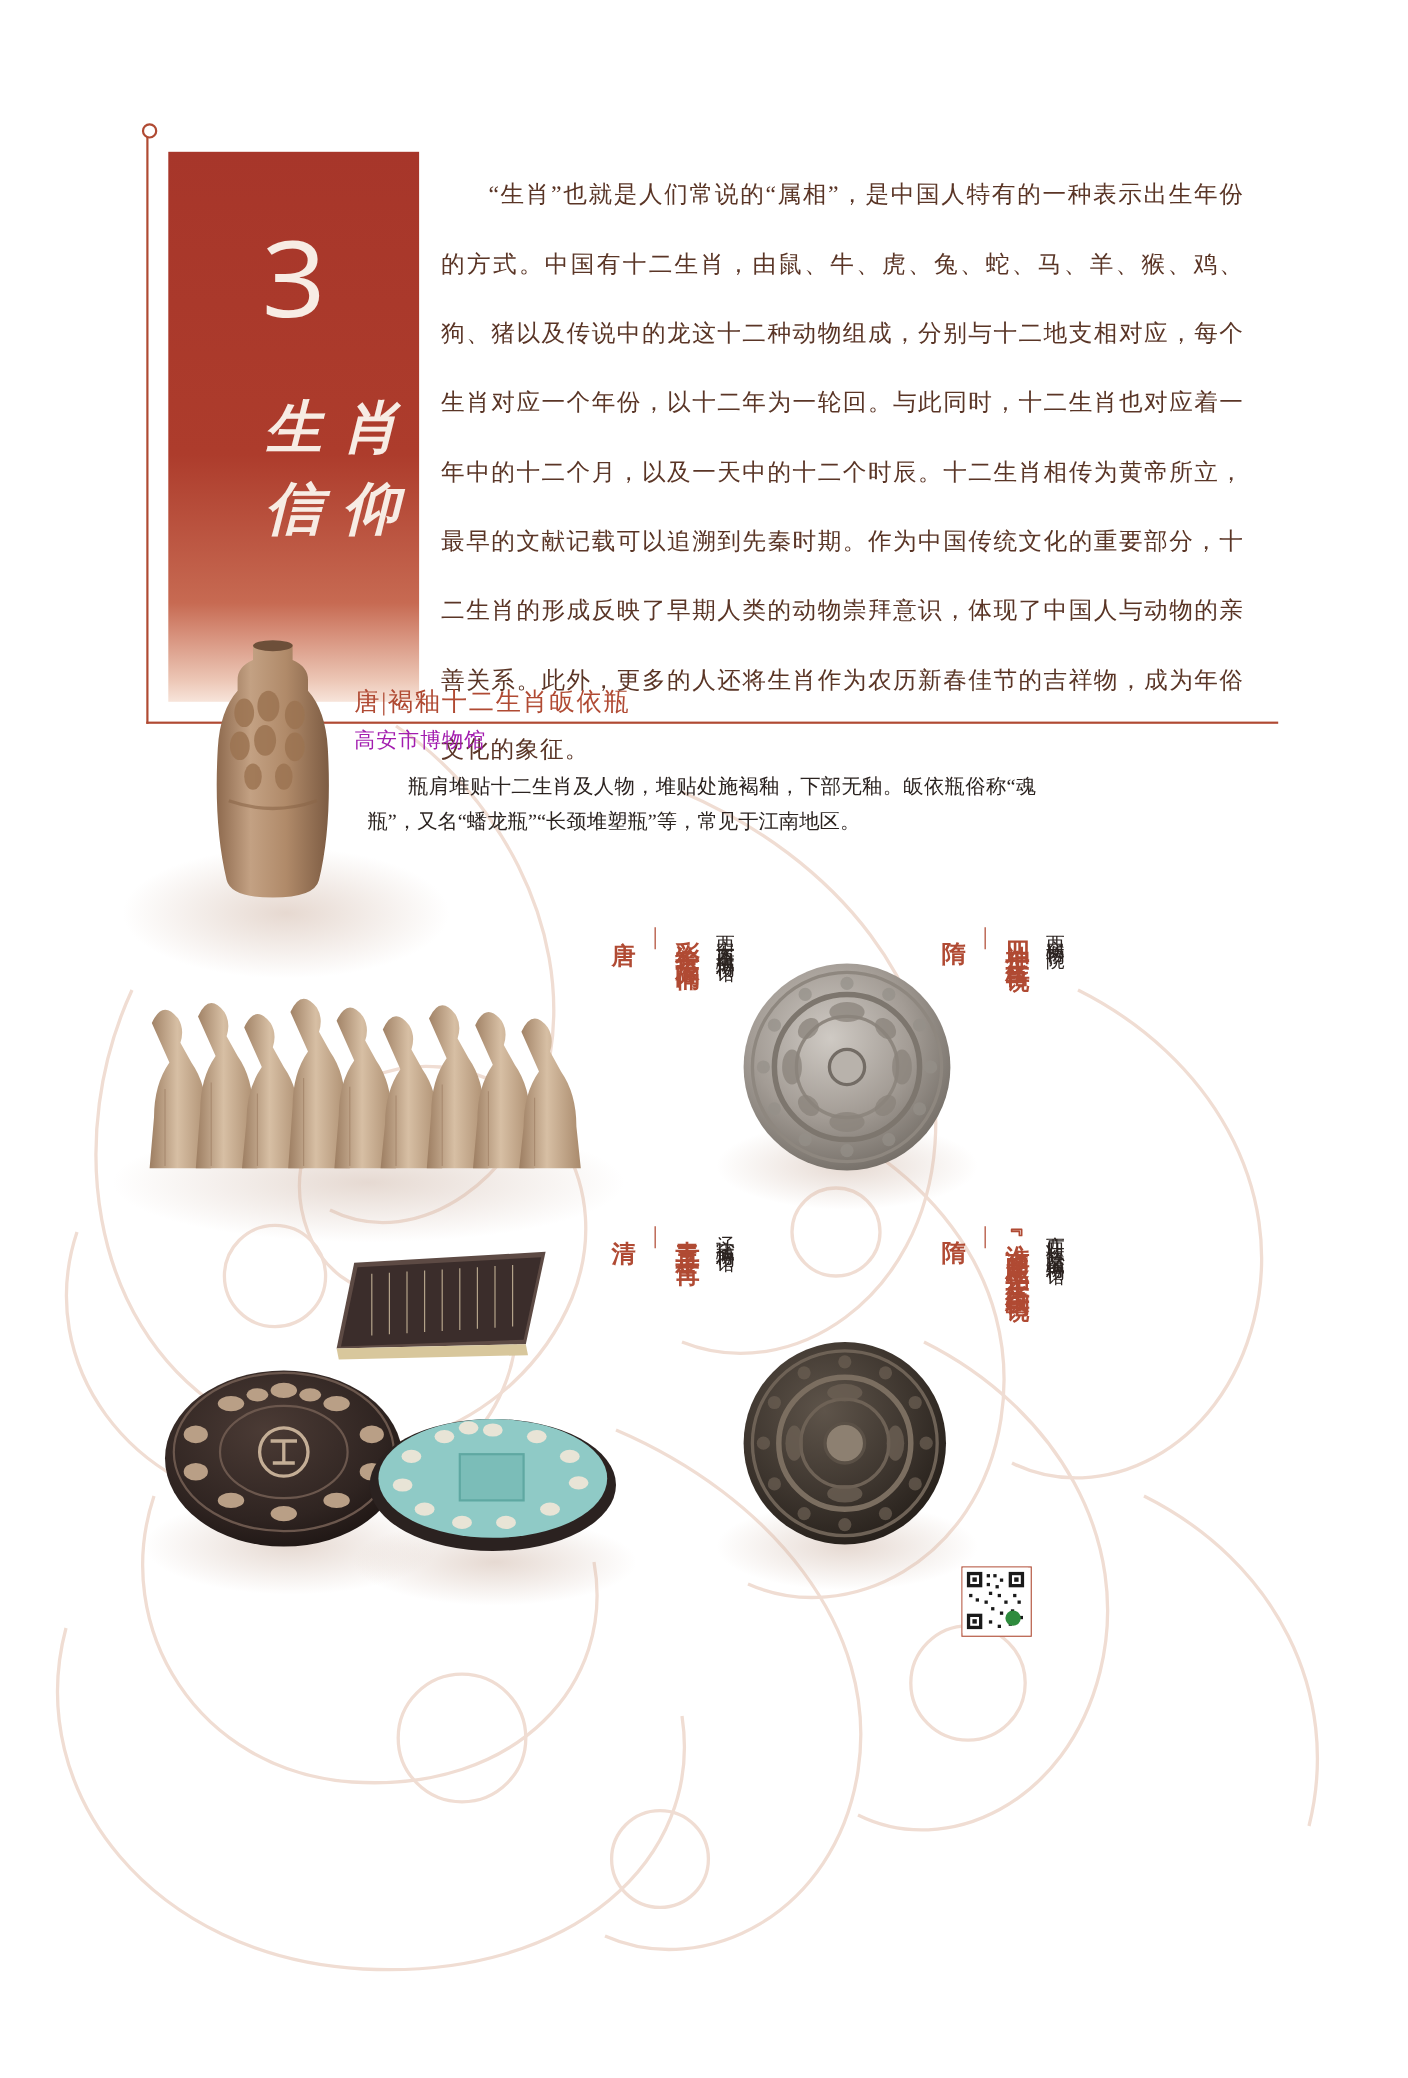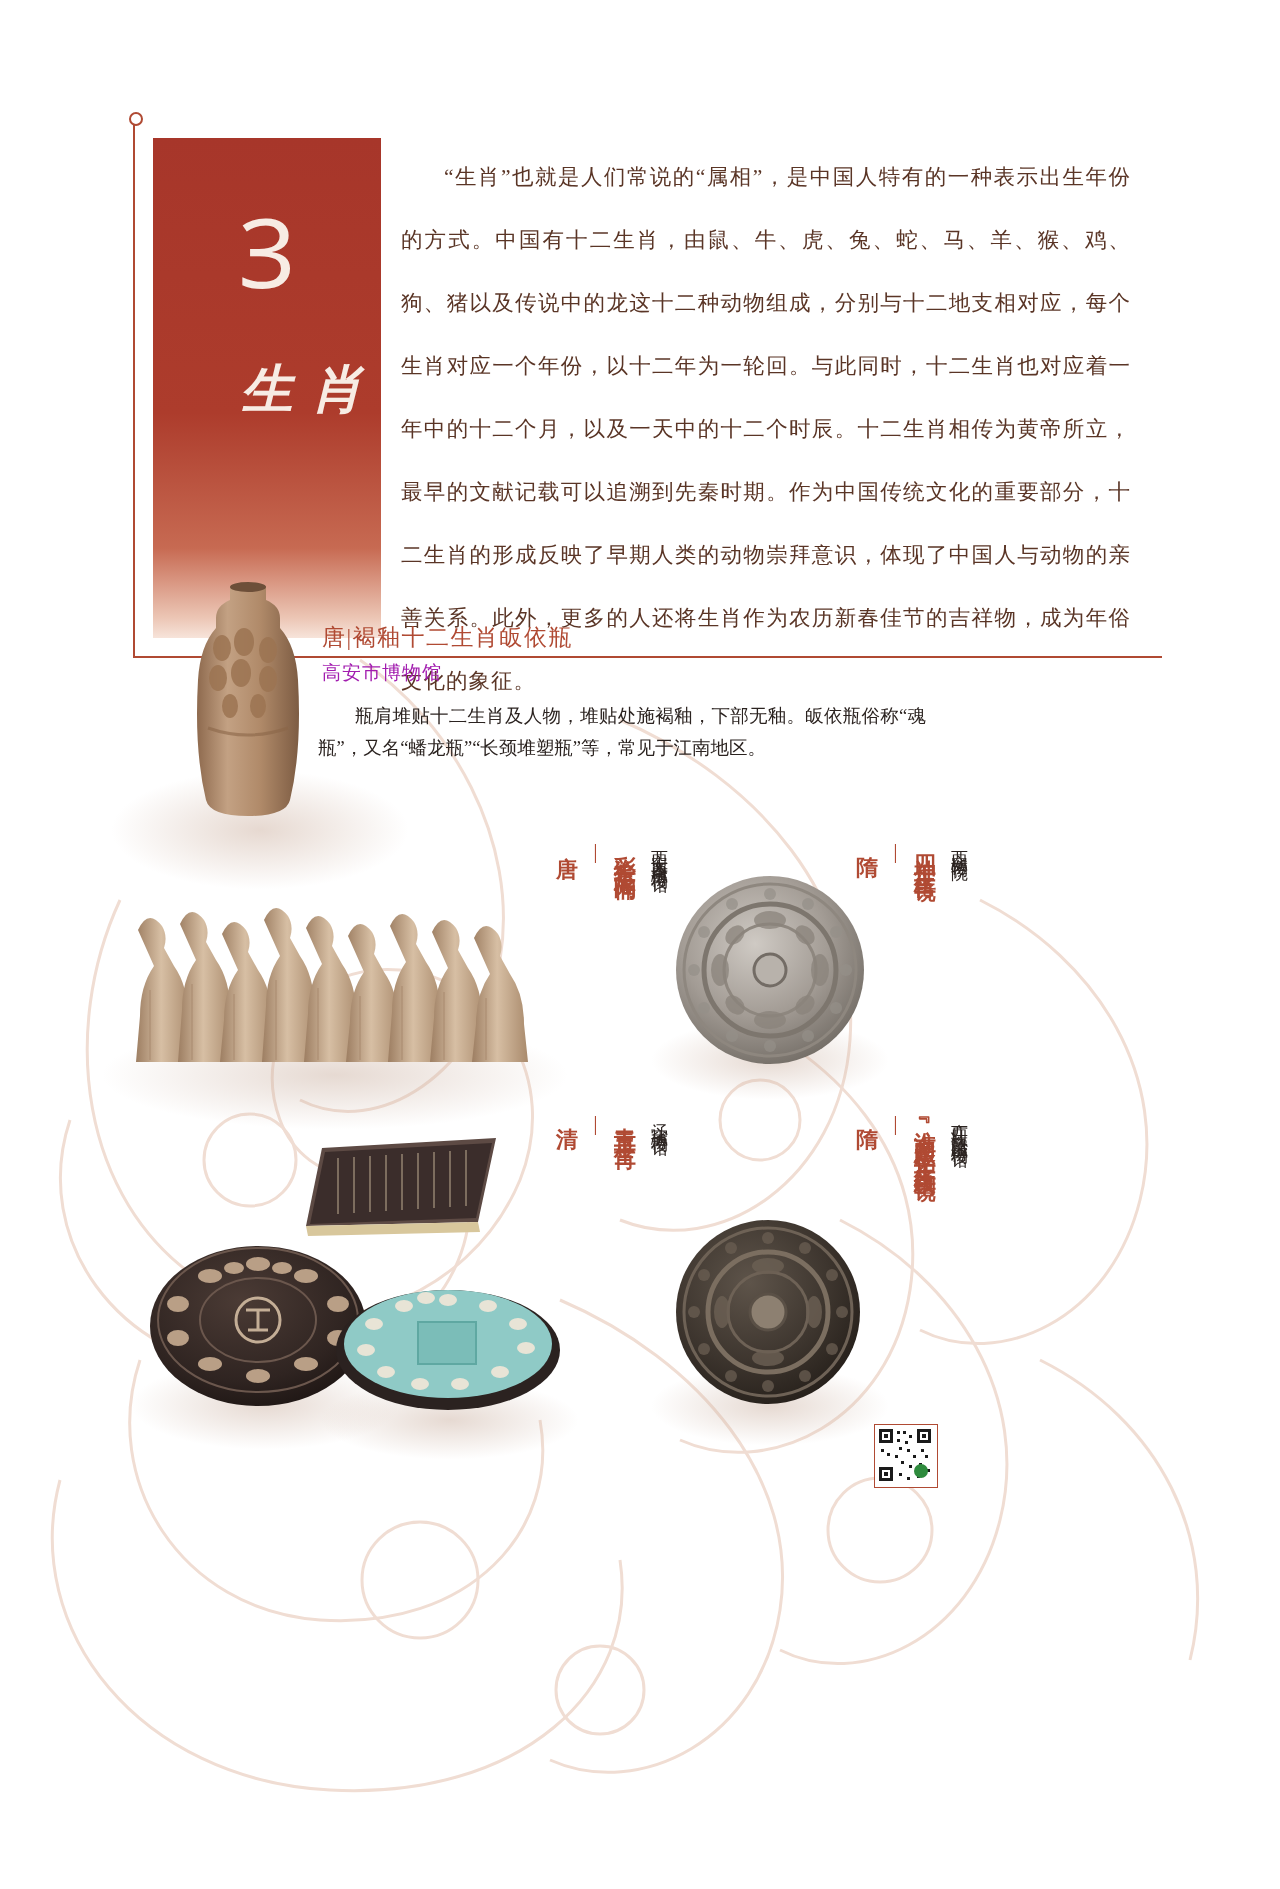--- a/index.html
+++ b/index.html
@@ -145,21 +145,21 @@
     position: absolute;
     left: 322px;
     top: 660px;
     font-size: 19px;
     color: #a21caf;
     letter-spacing: 1px;
     z-index: 3;
   }
   .item1-desc {
     position: absolute;
-    left: 318px;
+    left: 334px;
     top: 700px;
     width: 608px;
     font-size: 18.5px;
     line-height: 32px;
     color: #2b2320;
     text-align: justify;
     z-index: 3;
   }
   .item1-desc p { margin: 0; text-indent: 2em; }
 
@@ -266,20 +266,21 @@
 </svg>
 
 <div class="banner">
   <div class="banner-frame">
     <div class="banner-dot"></div>
   </div>
   <div class="banner-red">
     <div class="banner-symbol">Ⳍ</div>
     <div class="banner-title">
       <span class="row">生肖</span>
+      <span class="row">信仰</span>
     </div>
   </div>
   <div class="banner-body">
     <p>“生肖”也就是人们常说的“属相”，是中国人特有的一种表示出生年份的方式。中国有十二生肖，由鼠、牛、虎、兔、蛇、马、羊、猴、鸡、狗、猪以及传说中的龙这十二种动物组成，分别与十二地支相对应，每个生肖对应一个年份，以十二年为一轮回。与此同时，十二生肖也对应着一年中的十二个月，以及一天中的十二个时辰。十二生肖相传为黄帝所立，最早的文献记载可以追溯到先秦时期。作为中国传统文化的重要部分，十二生肖的形成反映了早期人类的动物崇拜意识，体现了中国人与动物的亲善关系。此外，更多的人还将生肖作为农历新春佳节的吉祥物，成为年俗文化的象征。</p>
   </div>
 </div>
 
 <div class="vase-shadow"></div>
 <svg class="vase-figure" viewBox="0 0 140 240">
   <defs>

